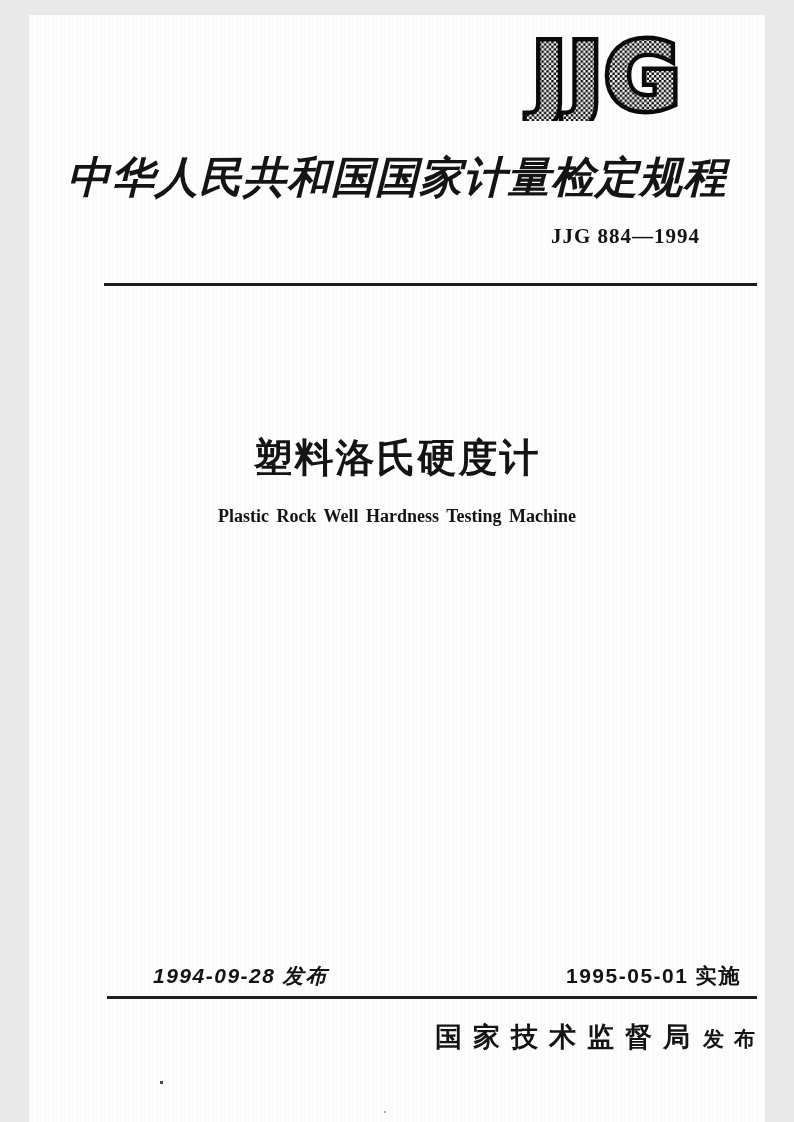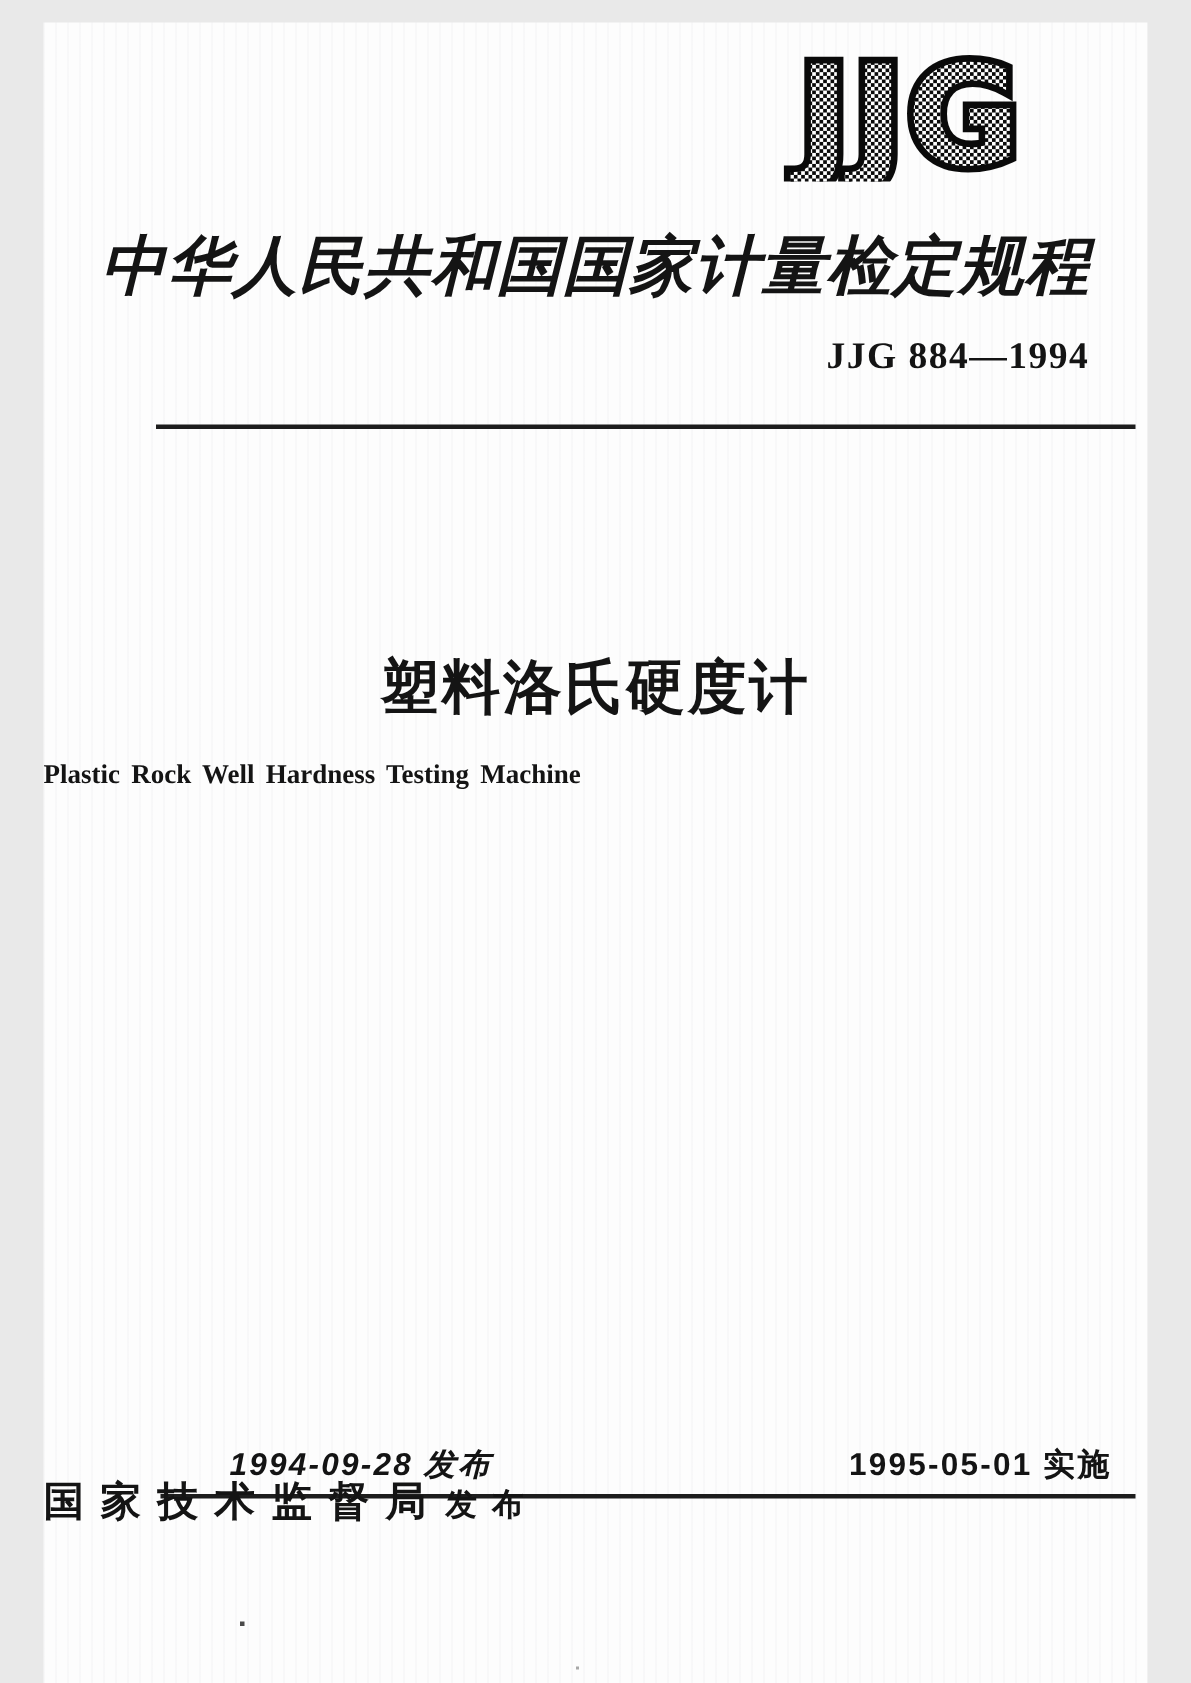--- a/index.html
+++ b/index.html
@@ -43,21 +43,21 @@
     white-space: nowrap;
     font-style: italic;
   }
 
   .standard-no {
     position: absolute;
     top: 209px;
     left: 522px;
     font-family: "Liberation Serif", serif;
     font-weight: bold;
-    font-size: 25px;
+    font-size: 21px;
     letter-spacing: 1px;
     white-space: nowrap;
   }
 
   .rule {
     position: absolute;
     background: #1d1d1d;
   }
   .rule-top    { top: 268px; left: 75px; width: 653px; height: 3px; }
   .rule-bottom { top: 981px; left: 78px; width: 650px; height: 3px; }
@@ -73,21 +73,21 @@
     font-weight: bold;
     font-size: 39px;
     letter-spacing: 2px;
     white-space: nowrap;
   }
   .doc-title-en {
     position: absolute;
     top: 491px;
     left: 0;
     width: 100%;
-    text-align: left;
+    text-align: center;
     font-family: "Liberation Serif", serif;
     font-weight: bold;
     font-size: 18px;
     word-spacing: 3px;
     white-space: nowrap;
   }
 
   
   .date {
     position: absolute;
@@ -98,24 +98,24 @@
     letter-spacing: 1.5px;
     white-space: nowrap;
   }
   .date-left  { left: 124px; font-style: italic; }
   .date-right { left: 537px; }
   .date .cjk  { margin-left: 7px; letter-spacing: 2px; }
 
   
   .issuer-row {
     position: absolute;
-    top: 968px;
+    top: 1004px;
     left: 0;
     width: 100%;
-    text-align: left;
+    text-align: right;
     white-space: nowrap;
   }
   .issuer-name {
     font-family: "Liberation Serif", serif;
     font-weight: bold;
     font-size: 27px;
     letter-spacing: 11px;
   }
   .issuer-suffix {
     font-family: "Liberation Serif", serif;

